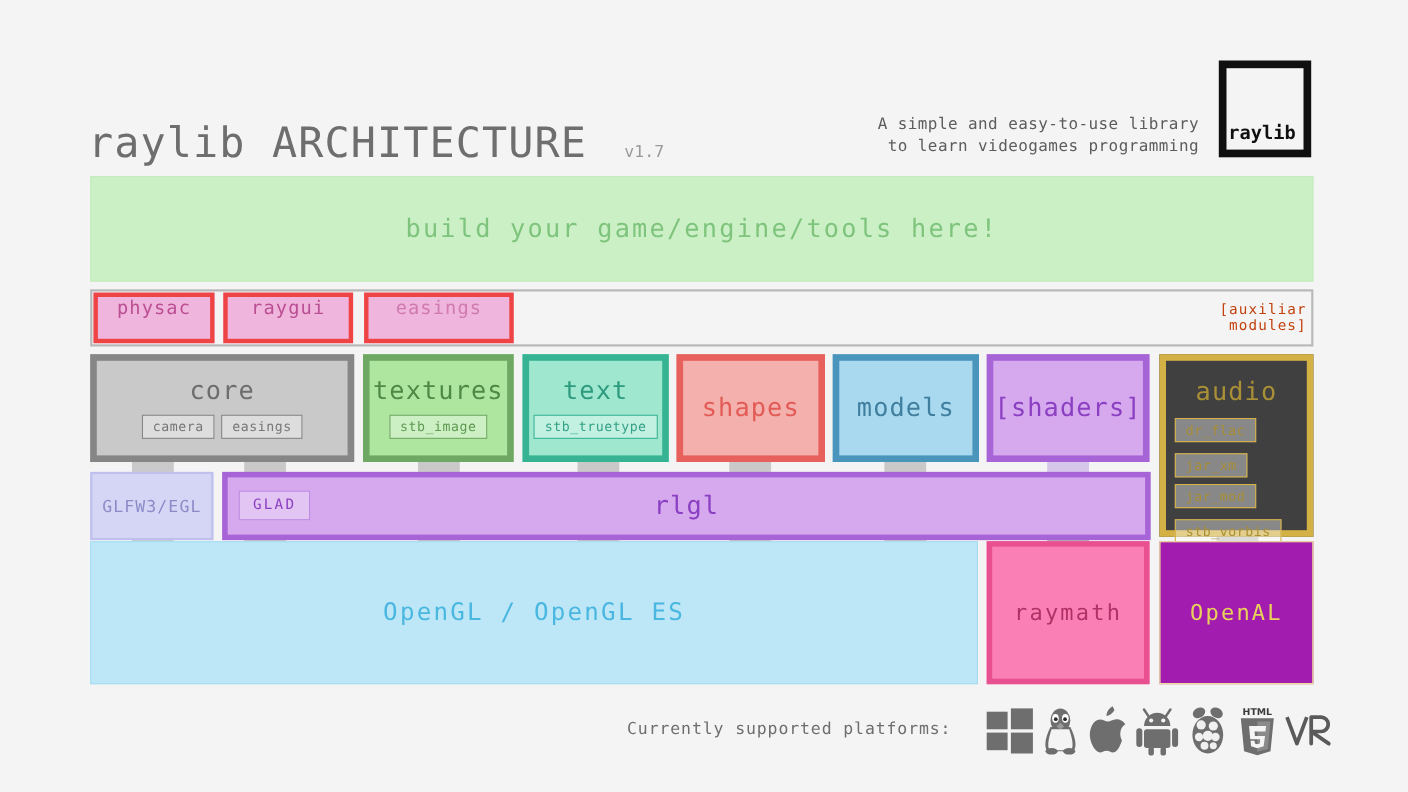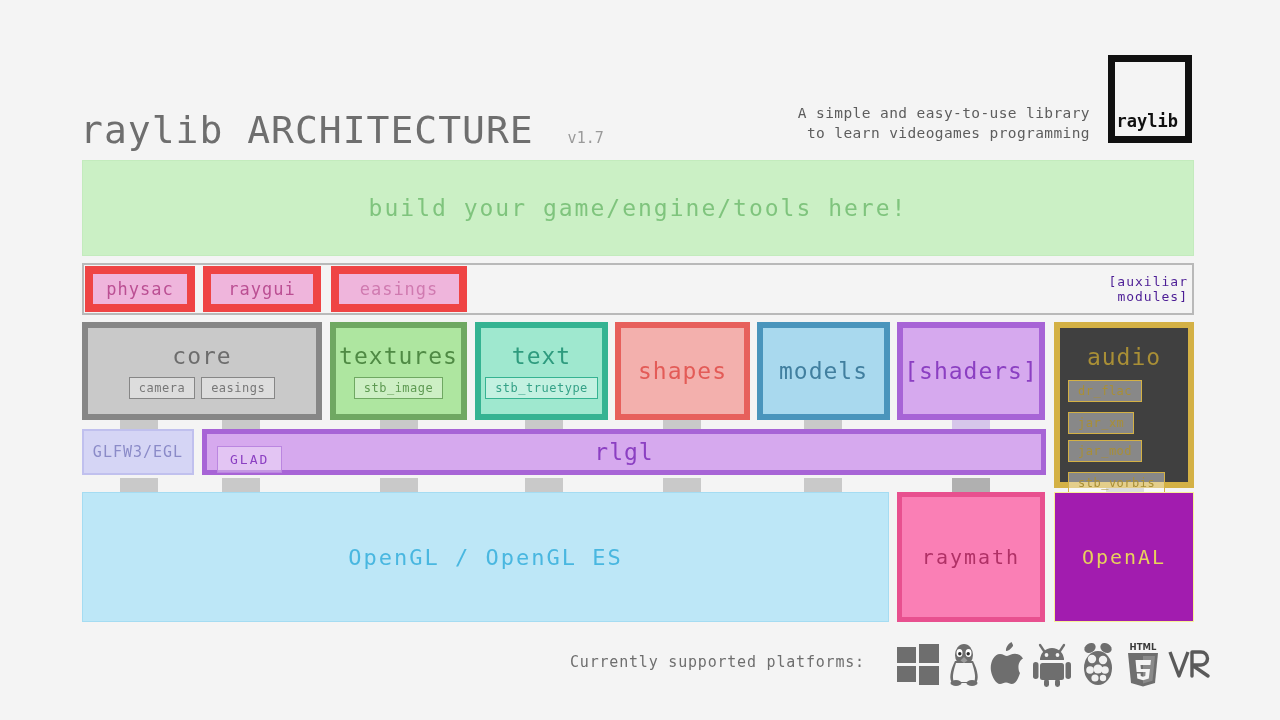--- a/index.html
+++ b/index.html
@@ -114,41 +114,40 @@
     height: 52px;
     background: #f4f4f4;
     border: 2px solid #b9b9b9;
     box-sizing: border-box;
   }
   .aux-mod {
     position: absolute;
     top: 266px;
     height: 46px;
     background: #efb5dc;
-    border: 8px solid #ef4444;
-    box-sizing: border-box;
-    display: flex;
-    align-items: center;
+    border: 4px solid #ef4444;
+    box-sizing: border-box;
+    display: flex;
     justify-content: center;
   }
   .aux-mod .box-label {
     font-size: 17px;
     color: #bb4f93;
     letter-spacing: 1px;
   }
   .aux-mod.dim .box-label { color: #d07ab0; }
 
   .aux-note {
     position: absolute;
     right: 92px;
     top: 274px;
     text-align: right;
     font-size: 13px;
     line-height: 15px;
-    color: #4c1d95;
+    color: #c2410c;
     letter-spacing: 1px;
     white-space: pre-line;
   }
 
   
   .module {
     position: absolute;
     top: 322px;
     height: 98px;
     box-sizing: border-box;
@@ -192,21 +191,21 @@
     width: 100%;
     padding: 0 8px;
     box-sizing: border-box;
     justify-content: flex-start;
   }
 
   
   .backend {
     position: absolute;
     top: 429px;
-    height: 46px;
+    height: 62px;
     box-sizing: border-box;
     display: flex;
     align-items: center;
     justify-content: center;
   }
   .backend .box-label { font-size: 21px; letter-spacing: 1px; }
 
   .glfw {
     left: 82px;
     width: 112px;

